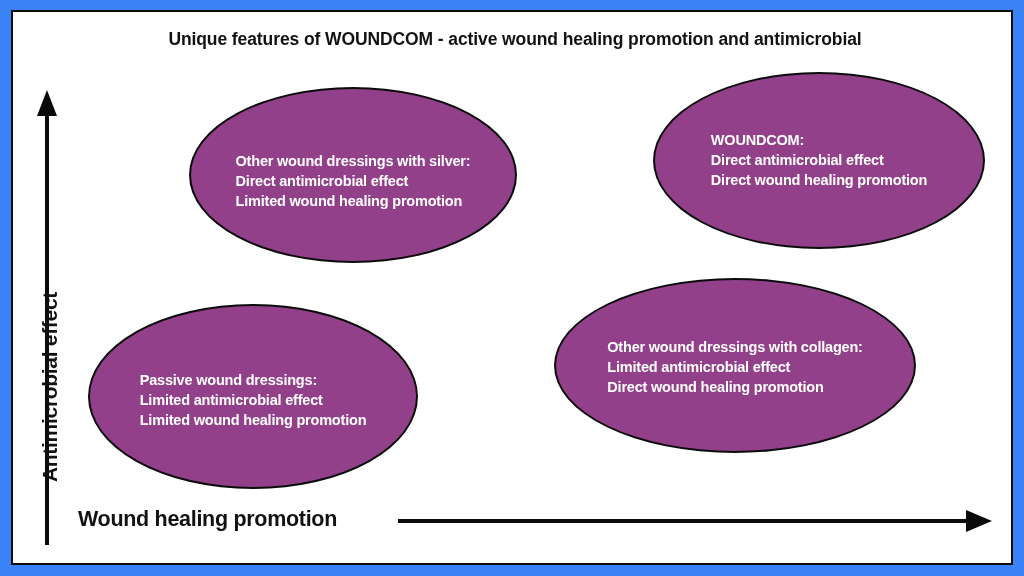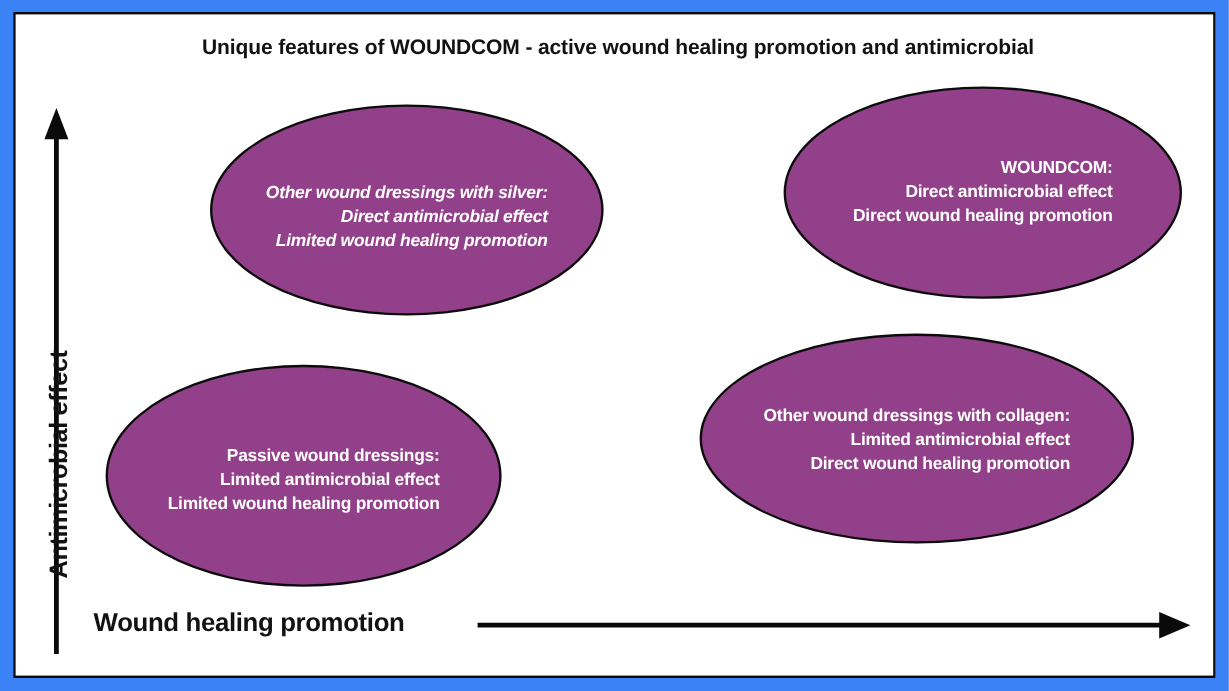--- a/index.html
+++ b/index.html
@@ -83,34 +83,34 @@
     border: 2.5px solid #0c0c0c;
     display: flex;
     align-items: center;
     justify-content: center;
   }
   .bubble .txt {
     color: #ffffff;
     font-weight: bold;
     font-size: 14.5px;
     line-height: 20px;
-    text-align: right;
+    text-align: left;
     letter-spacing: -0.2px;
     white-space: pre-line;
     padding: 0 8px;
     margin-top: 8px;
   }
   
-  #bubble-silver   { left: 175px; top: 87px;  width: 328px; height: 176px; font-style: italic; }
+  #bubble-silver   { left: 189px; top: 87px;  width: 328px; height: 176px; }
   #bubble-silver   .txt { transform: translateY(2px); }
   #bubble-woundcom { left: 653px; top: 72px;  width: 332px; height: 177px; }
   #bubble-woundcom .txt { transform: translateY(-5px); }
   #bubble-passive  { left: 88px;  top: 304px; width: 330px; height: 185px; }
   #bubble-passive  .txt { transform: translateY(-1px); }
-  #bubble-collagen { left: 583px; top: 278px; width: 362px; height: 175px; }
+  #bubble-collagen { left: 554px; top: 278px; width: 362px; height: 175px; }
   #bubble-collagen .txt { transform: translateY(-3px); }
 </style>
 </head>
 <body>
 
 <div id="canvas">
 
   <div class="frame"></div>
 
   <div class="title">Unique features of WOUNDCOM - active wound healing promotion and antimicrobial</div>

